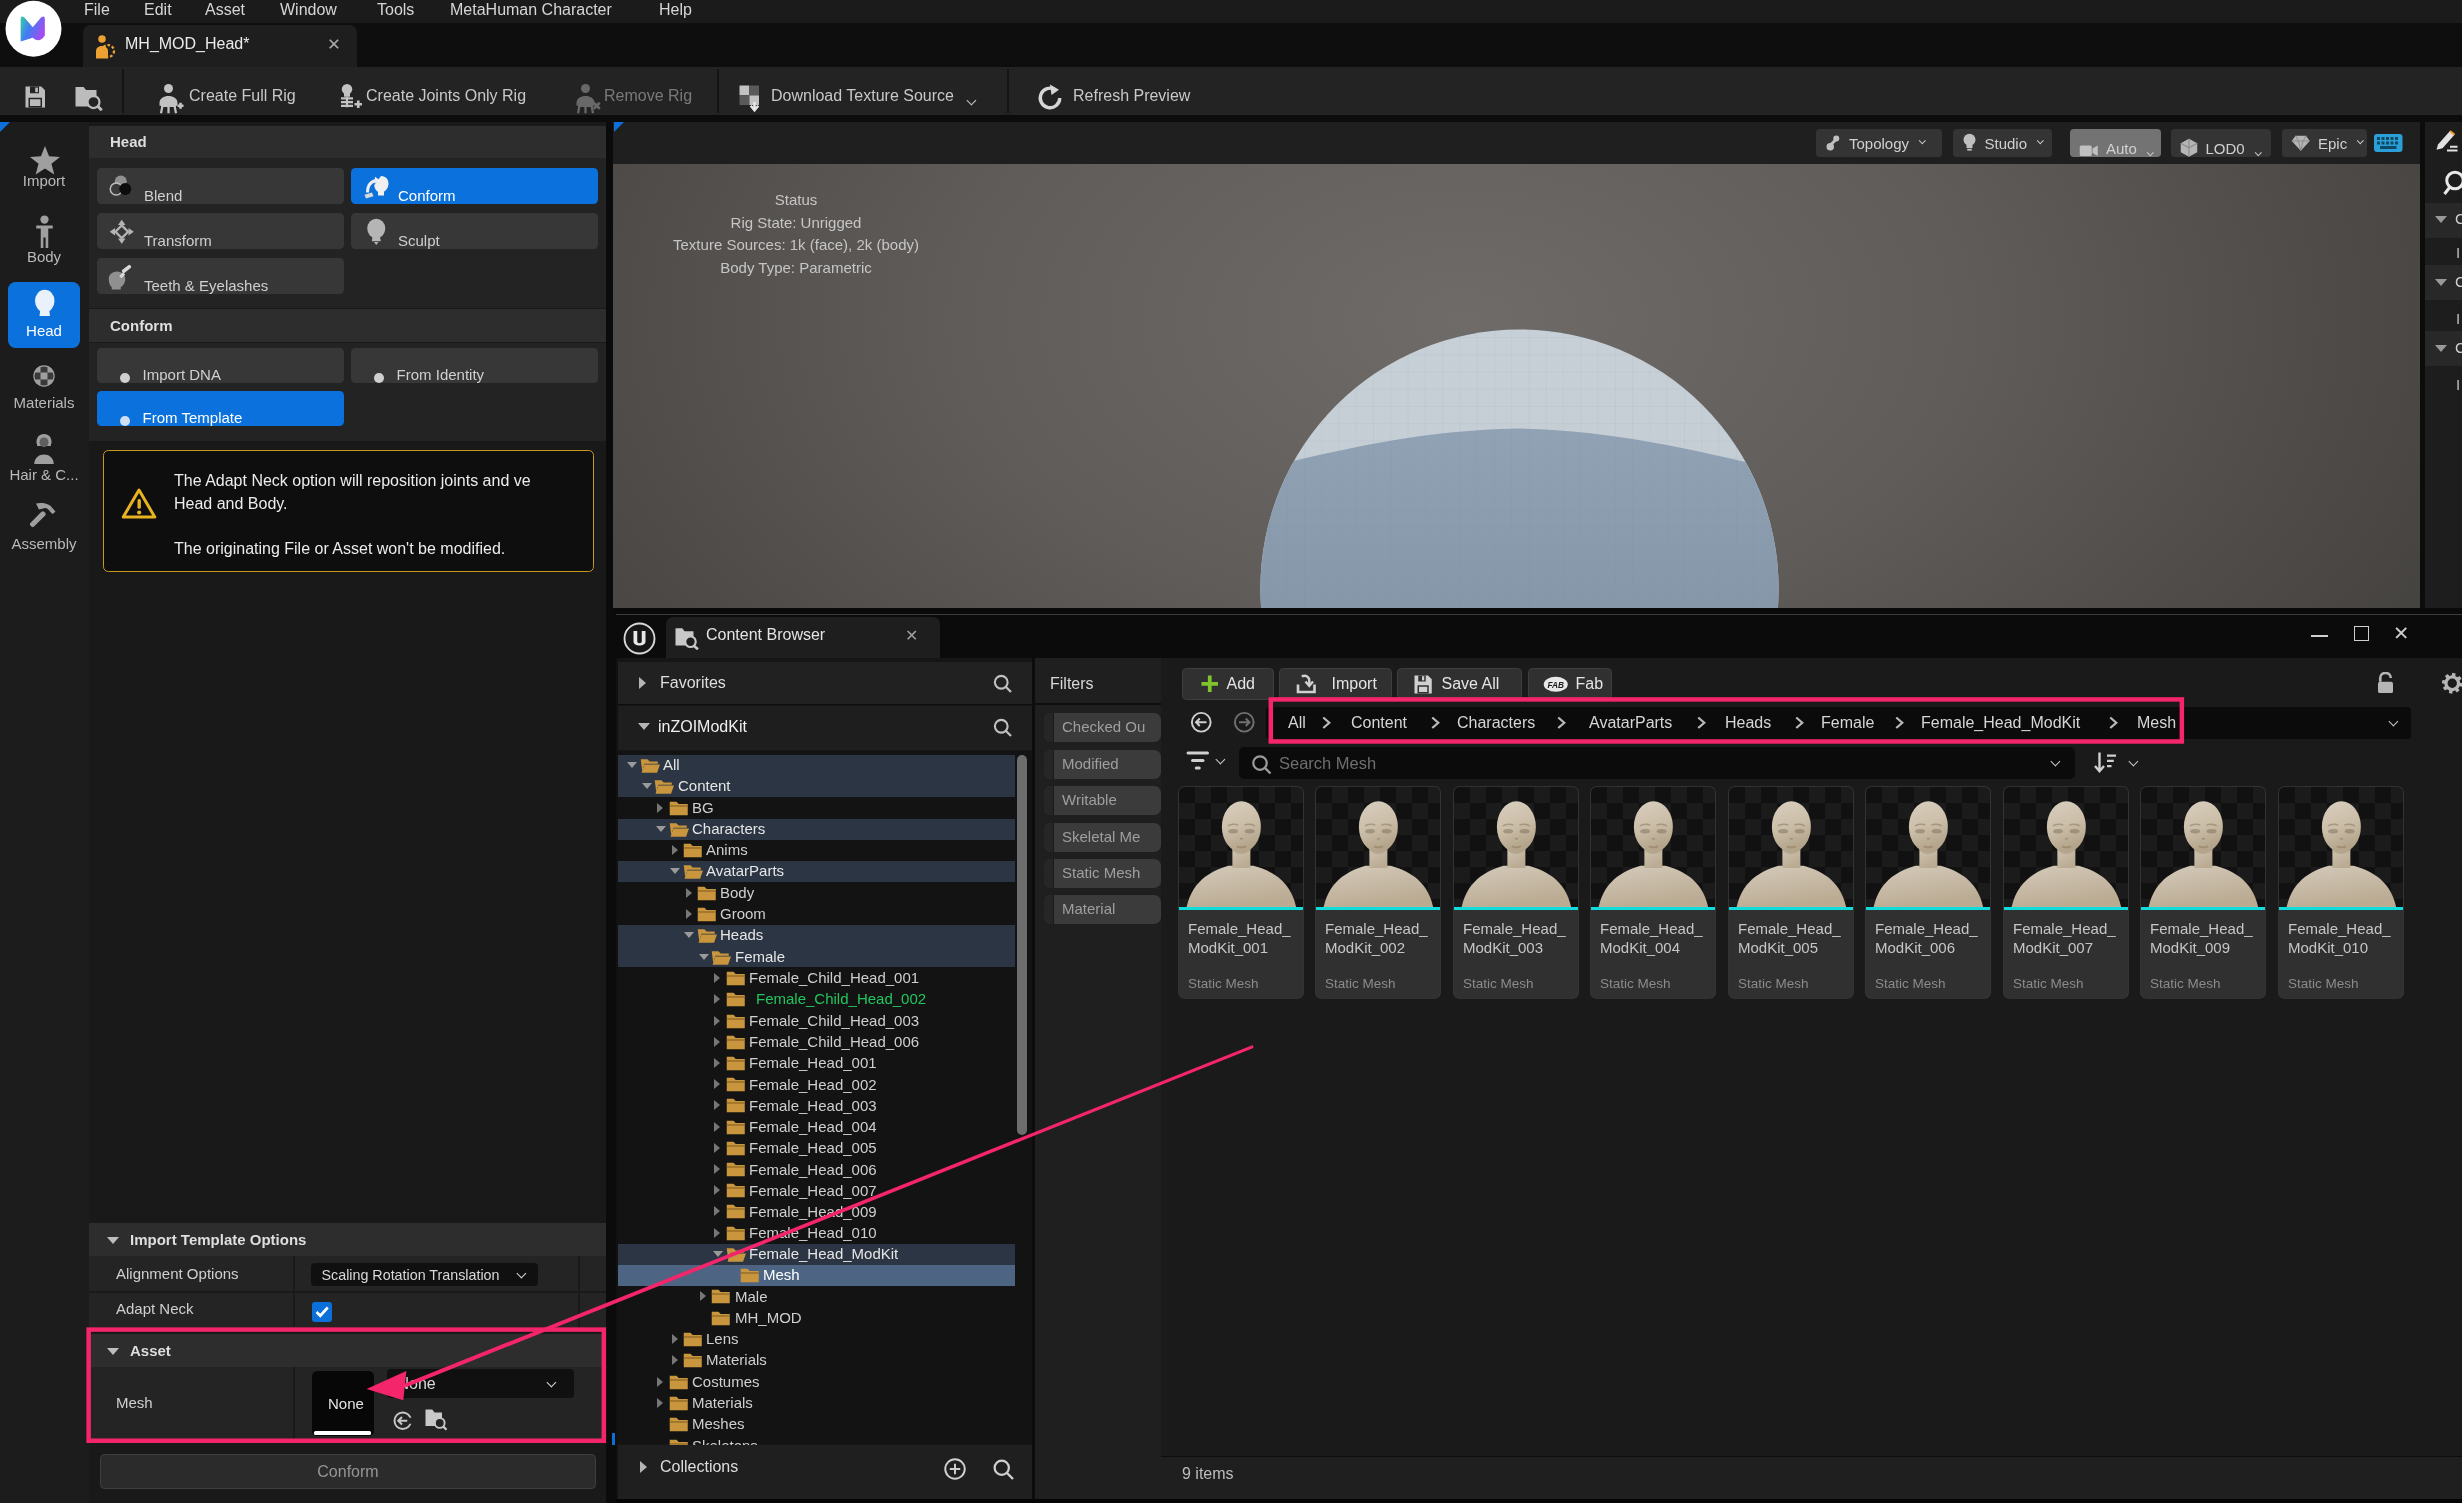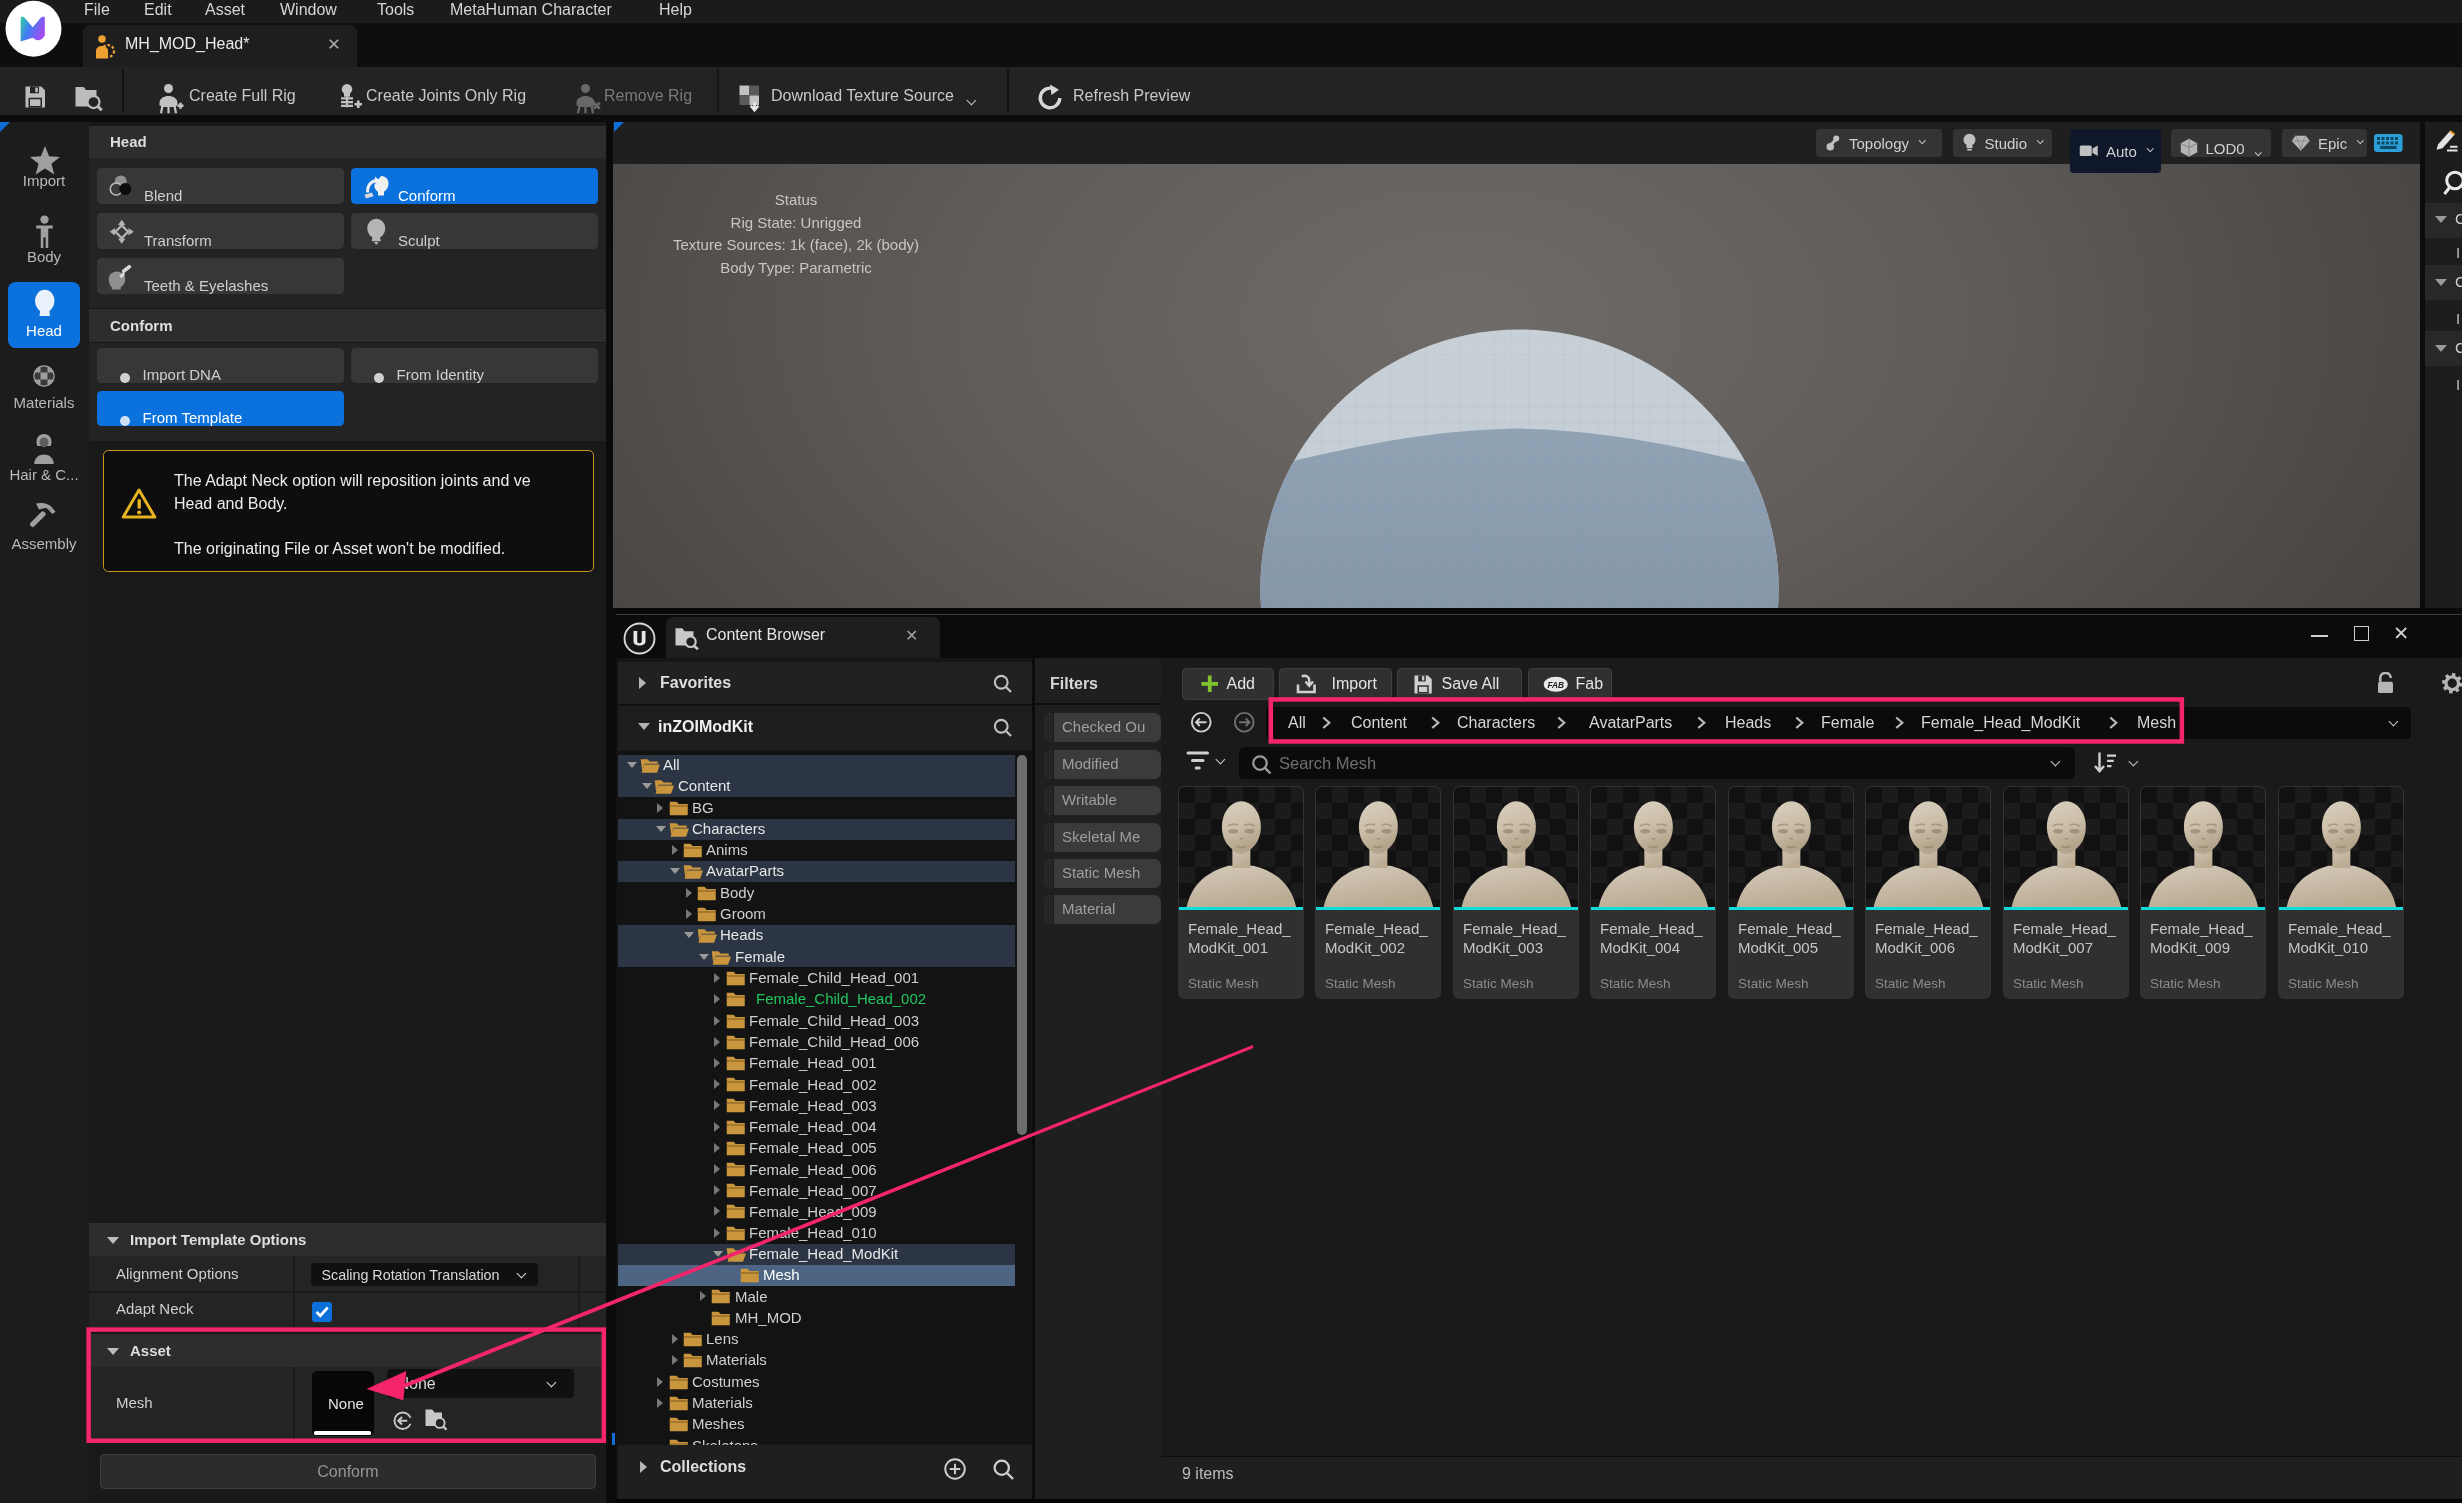--- a/index.html
+++ b/index.html
@@ -1,19 +1,19 @@
 <!DOCTYPE html>
 <html style="font-size:12px"><head><meta charset="utf-8">
 <style>
 *{margin:0;padding:0;box-sizing:border-box}
 html,body{width:2462px;height:1504px;background:#0b0b0b;overflow:hidden;
  font-family:"Liberation Sans",sans-serif;-webkit-font-smoothing:antialiased}
 .ab{position:absolute}
 .txt{color:#cbcbcb;font-size:15px;white-space:nowrap}
-.b{font-weight:bold}
+.b{font-weight:normal}
 .chev{display:inline-block;width:6.8px;height:6.8px;border-right:1.9px solid currentColor;border-bottom:1.9px solid currentColor;transform:rotate(45deg)}
 .tri-r{width:0;height:0;border-top:6px solid transparent;border-bottom:6px solid transparent;border-left:7.5px solid #8a8a8a}
 .tri-d{width:0;height:0;border-left:6px solid transparent;border-right:6px solid transparent;border-top:7.5px solid #8a8a8a}
 .hdr{background:#2d2d2d;color:#dedede;font-weight:bold;font-size:15px}
 .secbody{background:#232323}
 .btn{background:#373737;border-radius:4.5px;color:#cfcfcf;font-size:15px;display:flex;align-items:flex-end}
 .bluebtn{background:#0b71dd;color:#fff}
 .ddown{background:#101010;border-radius:3.8px;color:#d9d9d9;font-size:14.3px;display:flex;align-items:center}
 svg{display:block}
 </style></head>
@@ -286,21 +286,21 @@
   </div>
 <div class="ab" style="left:1953px;top:129px;width:99px;height:28px;background:#343434;border-radius:3.8px;display:flex;align-items:center;color:#d0d0d0;font-size:15px">
     <svg style="margin-left:9px" width="15" height="19.5" viewBox="0 0 20 26">
       <circle cx="10" cy="9" r="8" fill="#c0c0c0"></circle>
       <rect x="6" y="16" width="8" height="4" fill="#c0c0c0"></rect>
       <rect x="7" y="21" width="6" height="2.5" fill="#c0c0c0"></rect>
     </svg>
     <span style="margin-left:7.5px">Studio</span>
     <span class="chev" style="margin-left:9px;width:5.3px;height:5.3px;border-width:1.5px;transform:rotate(45deg) translateY(-2.3px)"></span>
   </div>
-<div class="ab" style="left:2070px;top:129px;width:91px;height:44px;background:#0f172a;border-radius:3.8px;display:flex;align-items:center;color:#d0d0d0;font-size:15px">
+<div class="ab" style="left:2070px;top:129px;width:91px;height:28px;background:#737373;border-radius:3.8px;display:flex;align-items:flex-end;color:#d0d0d0;font-size:15px">
     <svg style="margin-left:9px" width="19.5" height="13.5" viewBox="0 0 26 18">
       <rect x="1" y="2" width="16" height="14" rx="2" fill="#c0c0c0"></rect>
       <path d="M18,6 L25,2 L25,16 L18,12 Z" fill="#c0c0c0"></path>
     </svg>
     <span style="margin-left:7.5px">Auto</span>
     <span class="chev" style="margin-left:9px;width:5.3px;height:5.3px;border-width:1.5px;transform:rotate(45deg) translateY(-2.3px)"></span>
   </div>
 <div class="ab" style="left:2171px;top:129px;width:100px;height:28px;background:#343434;border-radius:3.8px;display:flex;align-items:flex-end;color:#d0d0d0;font-size:15px">
     <svg style="margin-left:9px" width="18" height="19.5" viewBox="0 0 24 26">
       <path d="M12,1 L23,7 L23,19 L12,25 L1,19 L1,7 Z" fill="#b5b5b5"></path>

